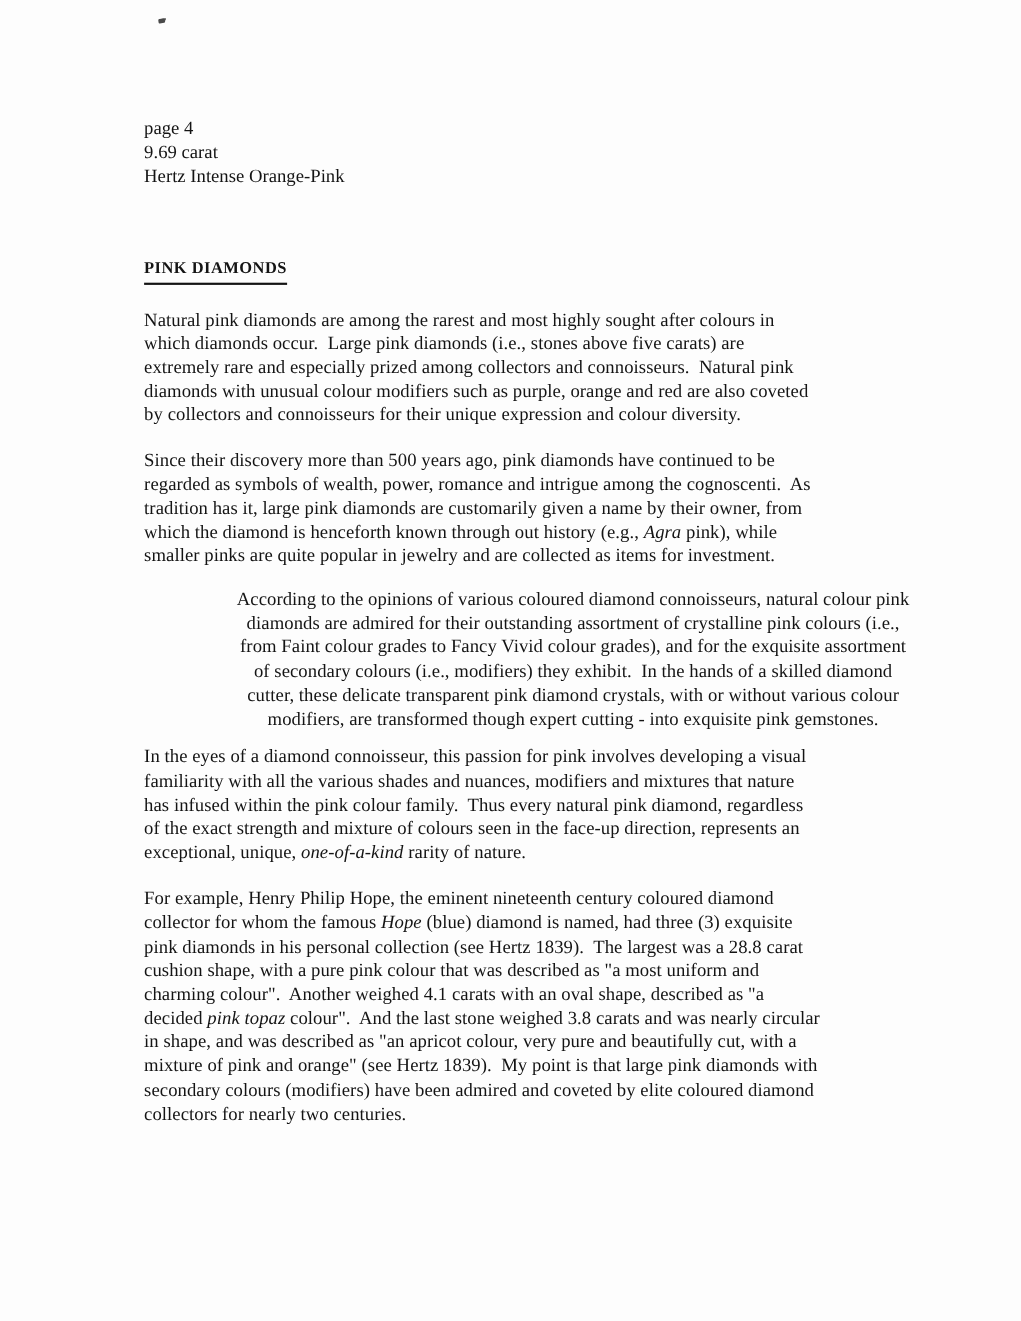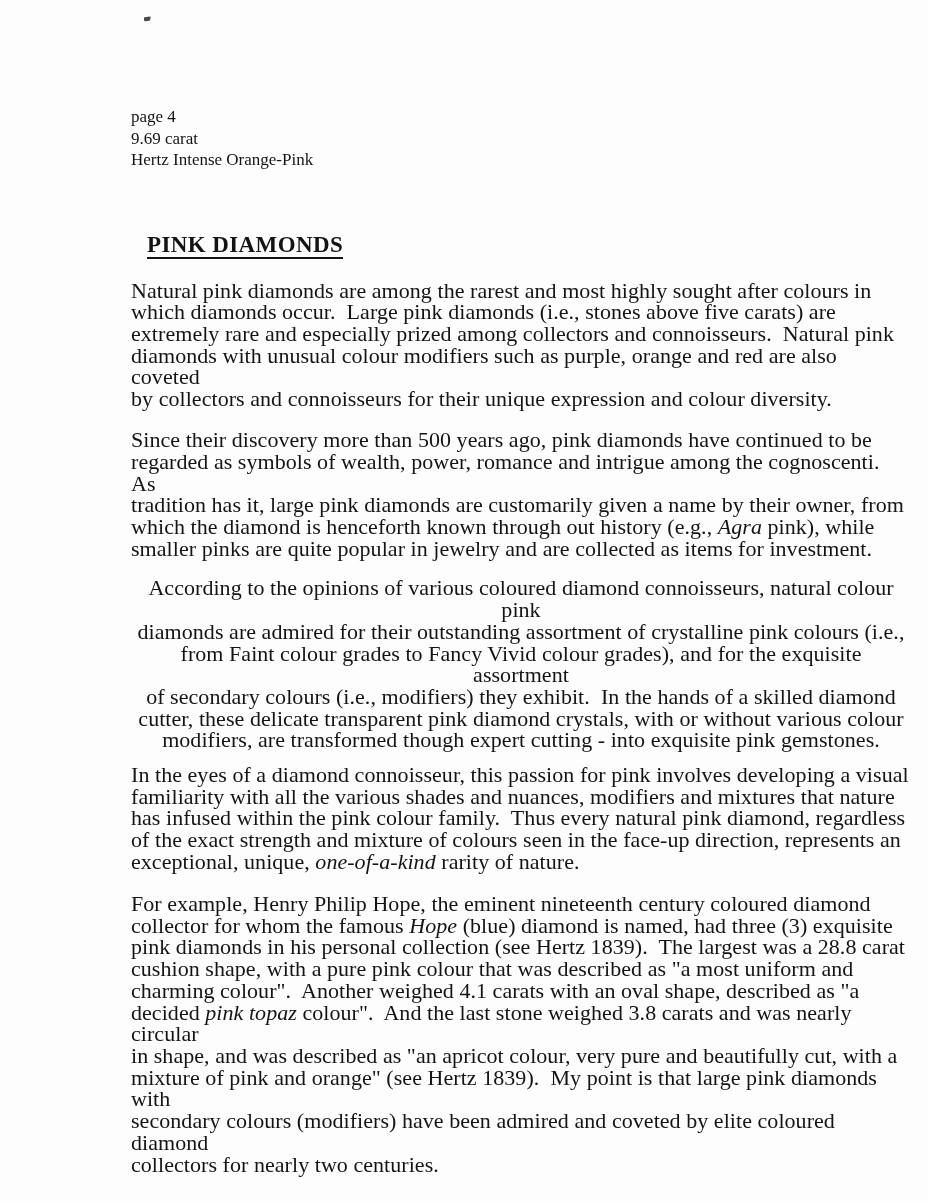--- a/index.html
+++ b/index.html
@@ -32,33 +32,33 @@
     left: 131px;
     top: 106px;
     width: 780px;
   }
   .doc-header .hline {
     font-size: 17px;
     line-height: 21.5px;
     white-space: pre;
   }
   .doc-title {
-    margin: 62px 0 0 16px;
-    font-size: 23px;
+    margin: 62px 0 0 0;
+    font-size: 15px;
     line-height: 23px;
     font-weight: bold;
     letter-spacing: 0.4px;
   }
   .doc-title .title-text {
     display: inline-block;
     border-bottom: 2px solid #141414;
     padding-bottom: 1px;
   }
   .para {
-    font-size: 22px;
+    font-size: 17px;
     line-height: 21.7px;
     margin: 0;
     white-space: pre-wrap;
     letter-spacing: 0.05px;
   }
   .para i { font-style: italic; }
   .m-p1 { margin-top: 21px; }
   .m-p2 { margin-top: 19.5px; }
   .m-p3 { margin-top: 18px; text-align: center; }
   .m-p4 { margin-top: 13px; }

